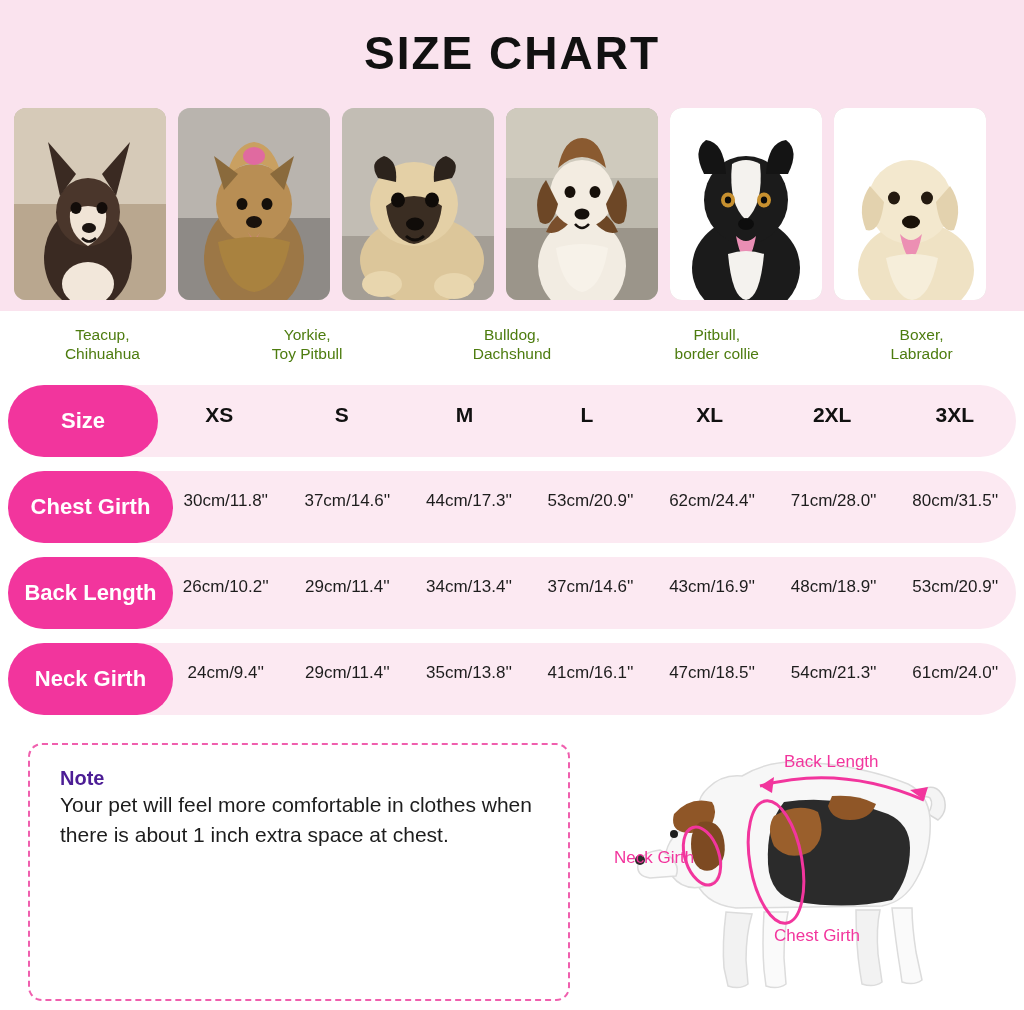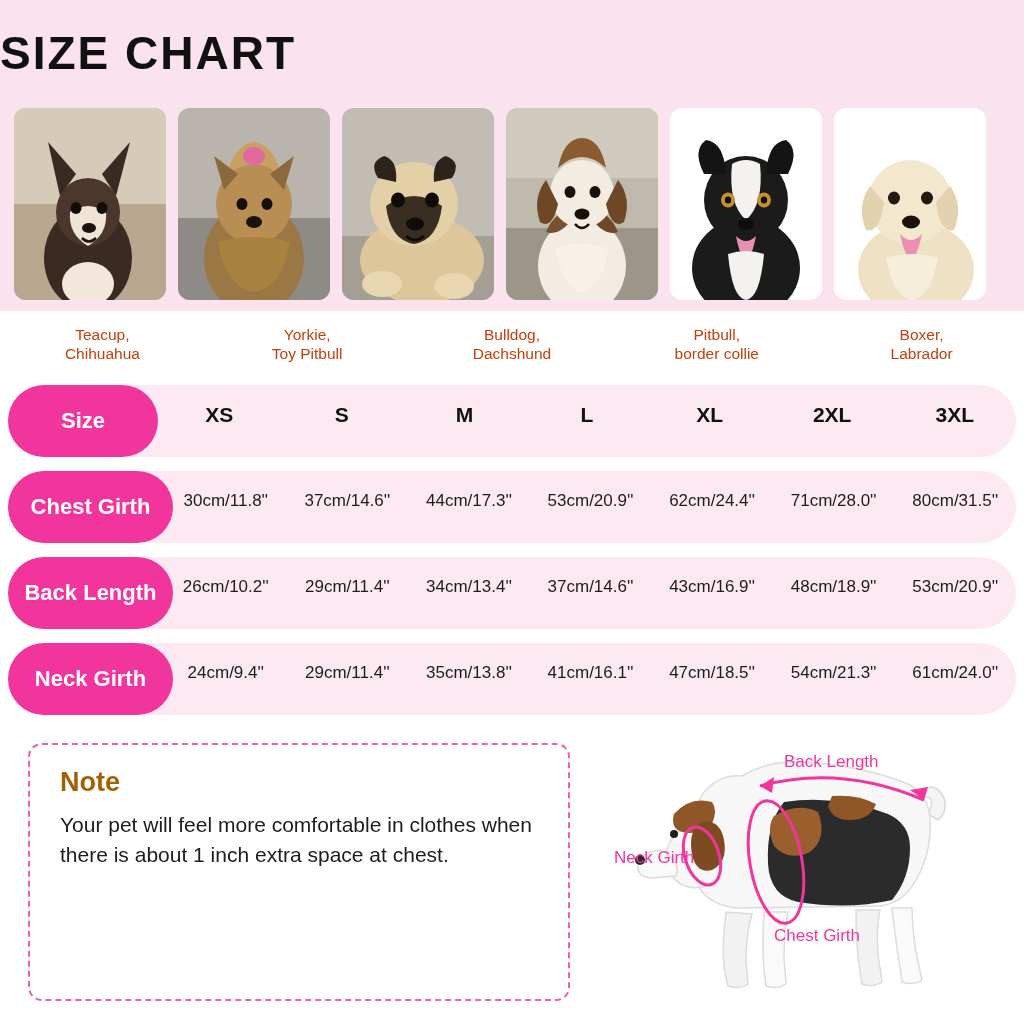--- a/index.html
+++ b/index.html
@@ -20,21 +20,21 @@
   .top-band {
     position: absolute;
     left: 0; top: 0;
     width: 1024px; height: 311px;
     background: #fae3ee;
   }
   .title {
     position: absolute;
     left: 0; top: 26px;
     width: 1024px;
-    text-align: left;
+    text-align: center;
     font-size: 46px;
     font-weight: bold;
     letter-spacing: 2px;
     color: #111111;
   }
 
   
   .photo-row {
     position: absolute;
     left: 14px; top: 108px;
@@ -56,21 +56,21 @@
     position: absolute;
     left: 0; top: 311px;
     width: 1024px; height: 68px;
     display: flex;
     background: #ffffff;
   }
   .caption-cell {
     flex: 1 1 0;
     text-align: center;
     font-size: 15.5px;
-    color: #c2410c;
+    color: #4d7c0f;
     line-height: 19px;
     padding-top: 14px;
   }
 
   
   .table {
     position: absolute;
     left: 0; top: 385px;
     width: 1024px;
   }
@@ -128,24 +128,23 @@
   .note-box {
     position: absolute;
     left: 28px; top: 743px;
     width: 542px; height: 258px;
     border: 2px dashed #f05fae;
     border-radius: 14px;
     background: #ffffff;
     padding: 22px 26px 0 30px;
   }
   .note-title {
-    font-size: 27px;
+    font-size: 20px;
     font-weight: bold;
-    color: #a16207;
-    margin-bottom: 12px;
+    color: #4c1d95;
   }
   .note-p {
     font-size: 21px;
     color: #1d1d1d;
     line-height: 30px;
     margin: 0 0 18px 0;
   }
 
   
   .diagram {

